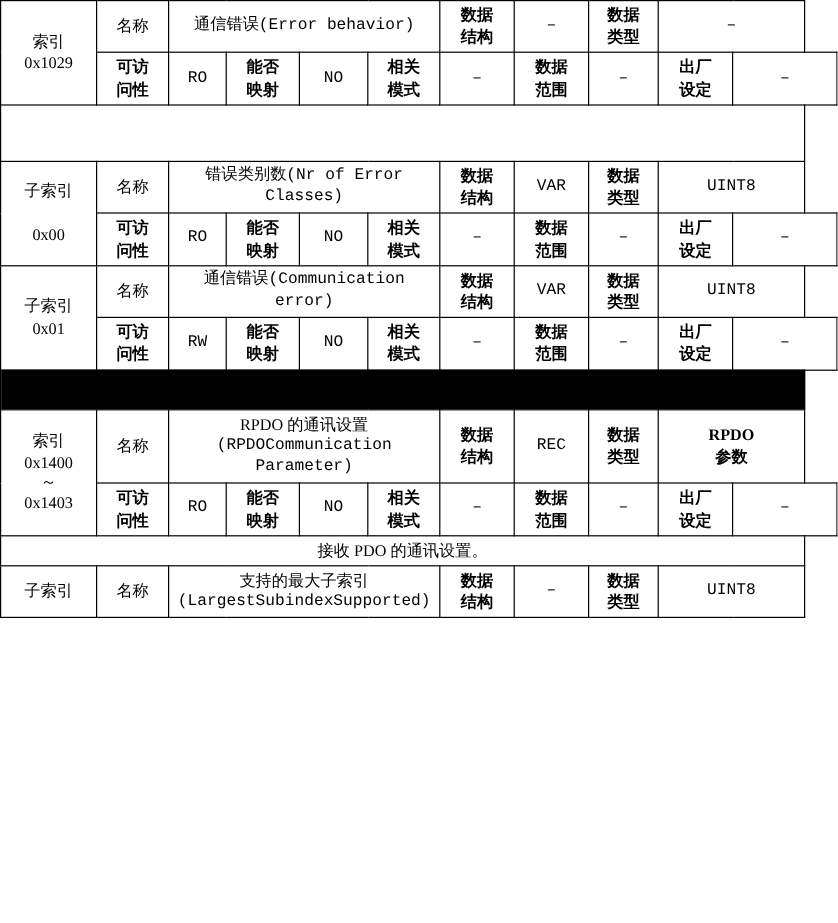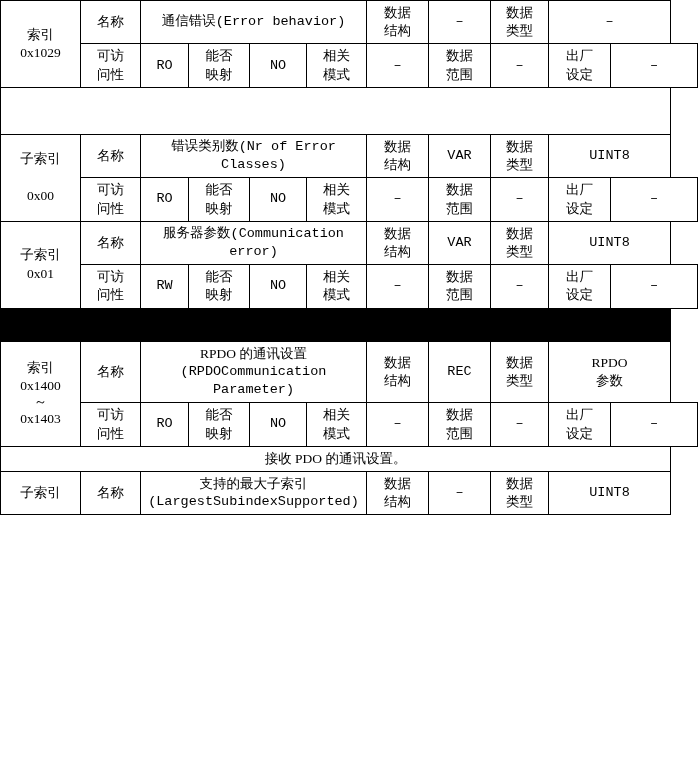--- a/index.html
+++ b/index.html
@@ -42,20 +42,21 @@
   .name-cell {
     font-family: "Liberation Mono", "DejaVu Sans Mono", monospace;
     font-size: 13.5px;
     letter-spacing: 0px;
   }
   .cn {
     font-family: "Liberation Serif", "DejaVu Serif", serif;
   }
   .two-line {
     line-height: 1.3;
+    font-weight: bold;
   }
   .blackrow td {
     background: #000000;
     border: 1px solid #000000;
     height: 26px;
     padding: 0;
   }
   .emptyrow td {
     height: 40px;
   }
@@ -189,21 +190,21 @@
       </td>
       <td class="mono" colspan="2">–</td>
     </tr>
 
     <tr>
       <td class="idx cn" rowspan="2">
         <span class="idxblock">子索引</span>
         <span class="idxblock mono">0x01</span>
       </td>
       <td class="cn">名称</td>
-      <td class="name-cell" colspan="4">服务器参数(Communication error)</td>
+      <td class="name-cell" colspan="4">通信错误(Communication error)</td>
       <td class="cn two-line">
         <span class="idxblock">数据</span>
         <span class="idxblock">结构</span>
       </td>
       <td class="mono">VAR</td>
       <td class="cn two-line">
         <span class="idxblock">数据</span>
         <span class="idxblock">类型</span>
       </td>
       <td class="mono" colspan="2">UINT8</td>

